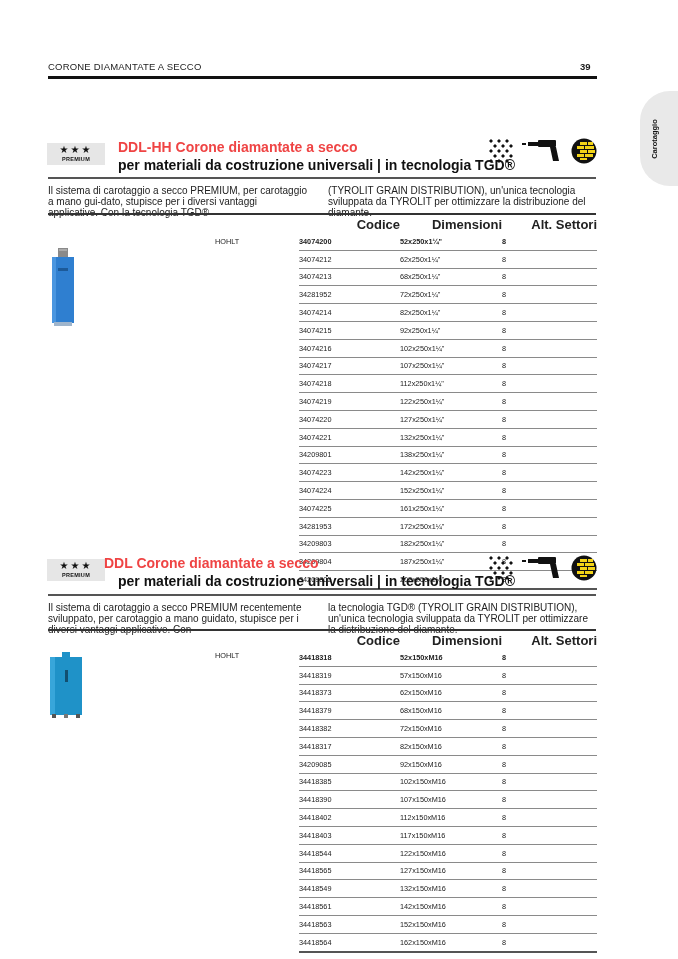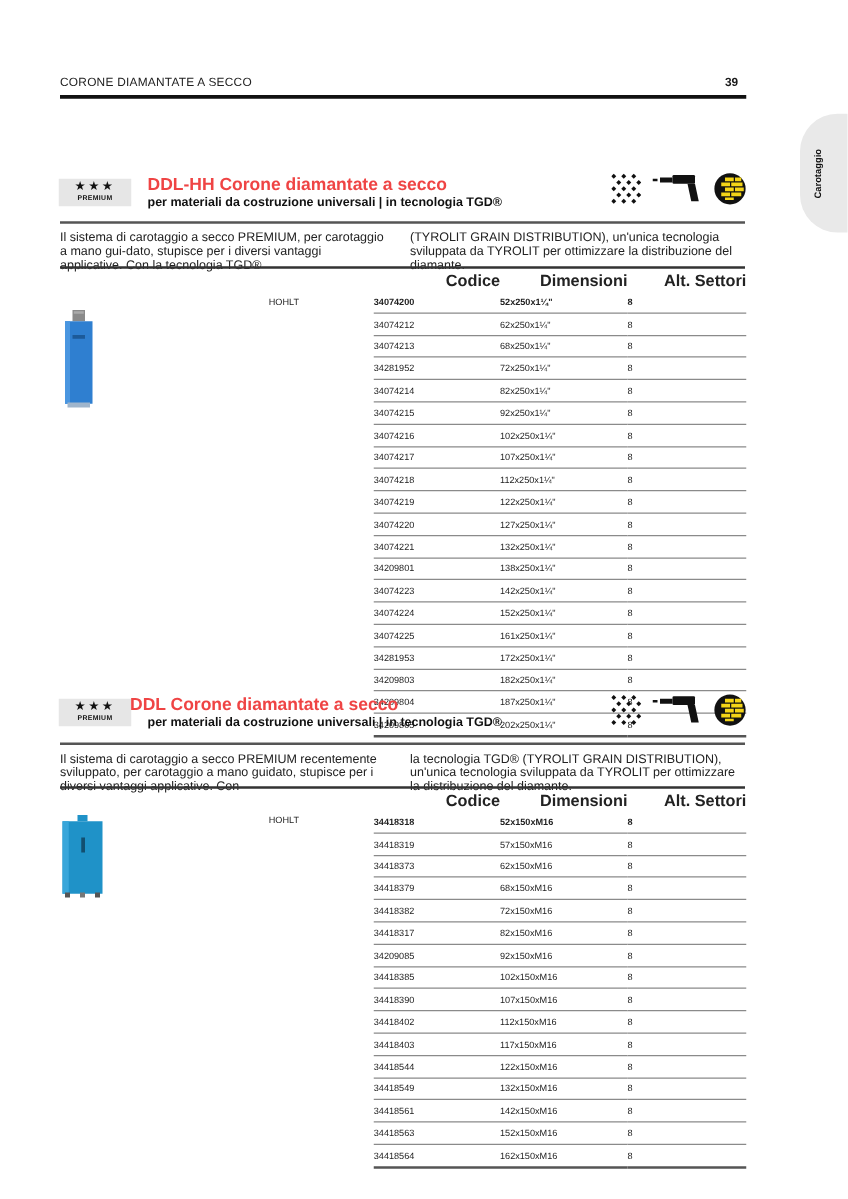--- a/index.html
+++ b/index.html
@@ -17,21 +17,21 @@
               border-radius:30px 0 0 30px; }
   .side-tab-label { position:absolute; left:14px; top:48px; transform:translate(-50%,-50%) rotate(-90deg);
                     font-size:7.5px; font-weight:bold; white-space:nowrap; color:#111; }
 
   
   .badge { width:58px; height:22px; background:#e6e6e6; display:flex; flex-direction:column;
            align-items:center; justify-content:center; }
   .badge-stars { font-size:10px; letter-spacing:2px; line-height:10px; color:#111; }
   .badge-label { font-size:5.5px; font-weight:bold; letter-spacing:0.3px; line-height:8px; color:#111; }
   .prod-title { font-size:14px; font-weight:bold; color:#ef4444; white-space:nowrap; }
-  .prod-subtitle { font-size:10px; font-weight:bold; color:#111; white-space:nowrap; }
+  .prod-subtitle { font-size:14px; font-weight:bold; color:#111; white-space:nowrap; }
   .icons { display:flex; align-items:center; gap:9px; }
   .section-rule { height:2px; background:#555; }
   .desc { font-size:10px; line-height:11px; color:#222; width:260px; }
   .table-rule { height:2px; background:#333; }
 
   
   .tbl { border-collapse:collapse; font-size:7.3px; color:#222; }
   .tbl th { font-weight:bold; text-align:right; height:17px; padding:0; font-size:13px; }
   .tbl td { height:16.8px; padding:0; border-top:1px solid #8a8a8a; }
   .tbl tr.first td { border-top:none;font-weight:bold; }
@@ -360,20 +360,25 @@
         <td>34418403</td>
         <td>117x150xM16</td>
         <td>8</td>
       </tr>
       <tr>
         <td>34418544</td>
         <td>122x150xM16</td>
         <td>8</td>
       </tr>
       <tr>
+        <td>34418565</td>
+        <td>127x150xM16</td>
+        <td>8</td>
+      </tr>
+      <tr>
         <td>34418549</td>
         <td>132x150xM16</td>
         <td>8</td>
       </tr>
       <tr>
         <td>34418561</td>
         <td>142x150xM16</td>
         <td>8</td>
       </tr>
       <tr>

